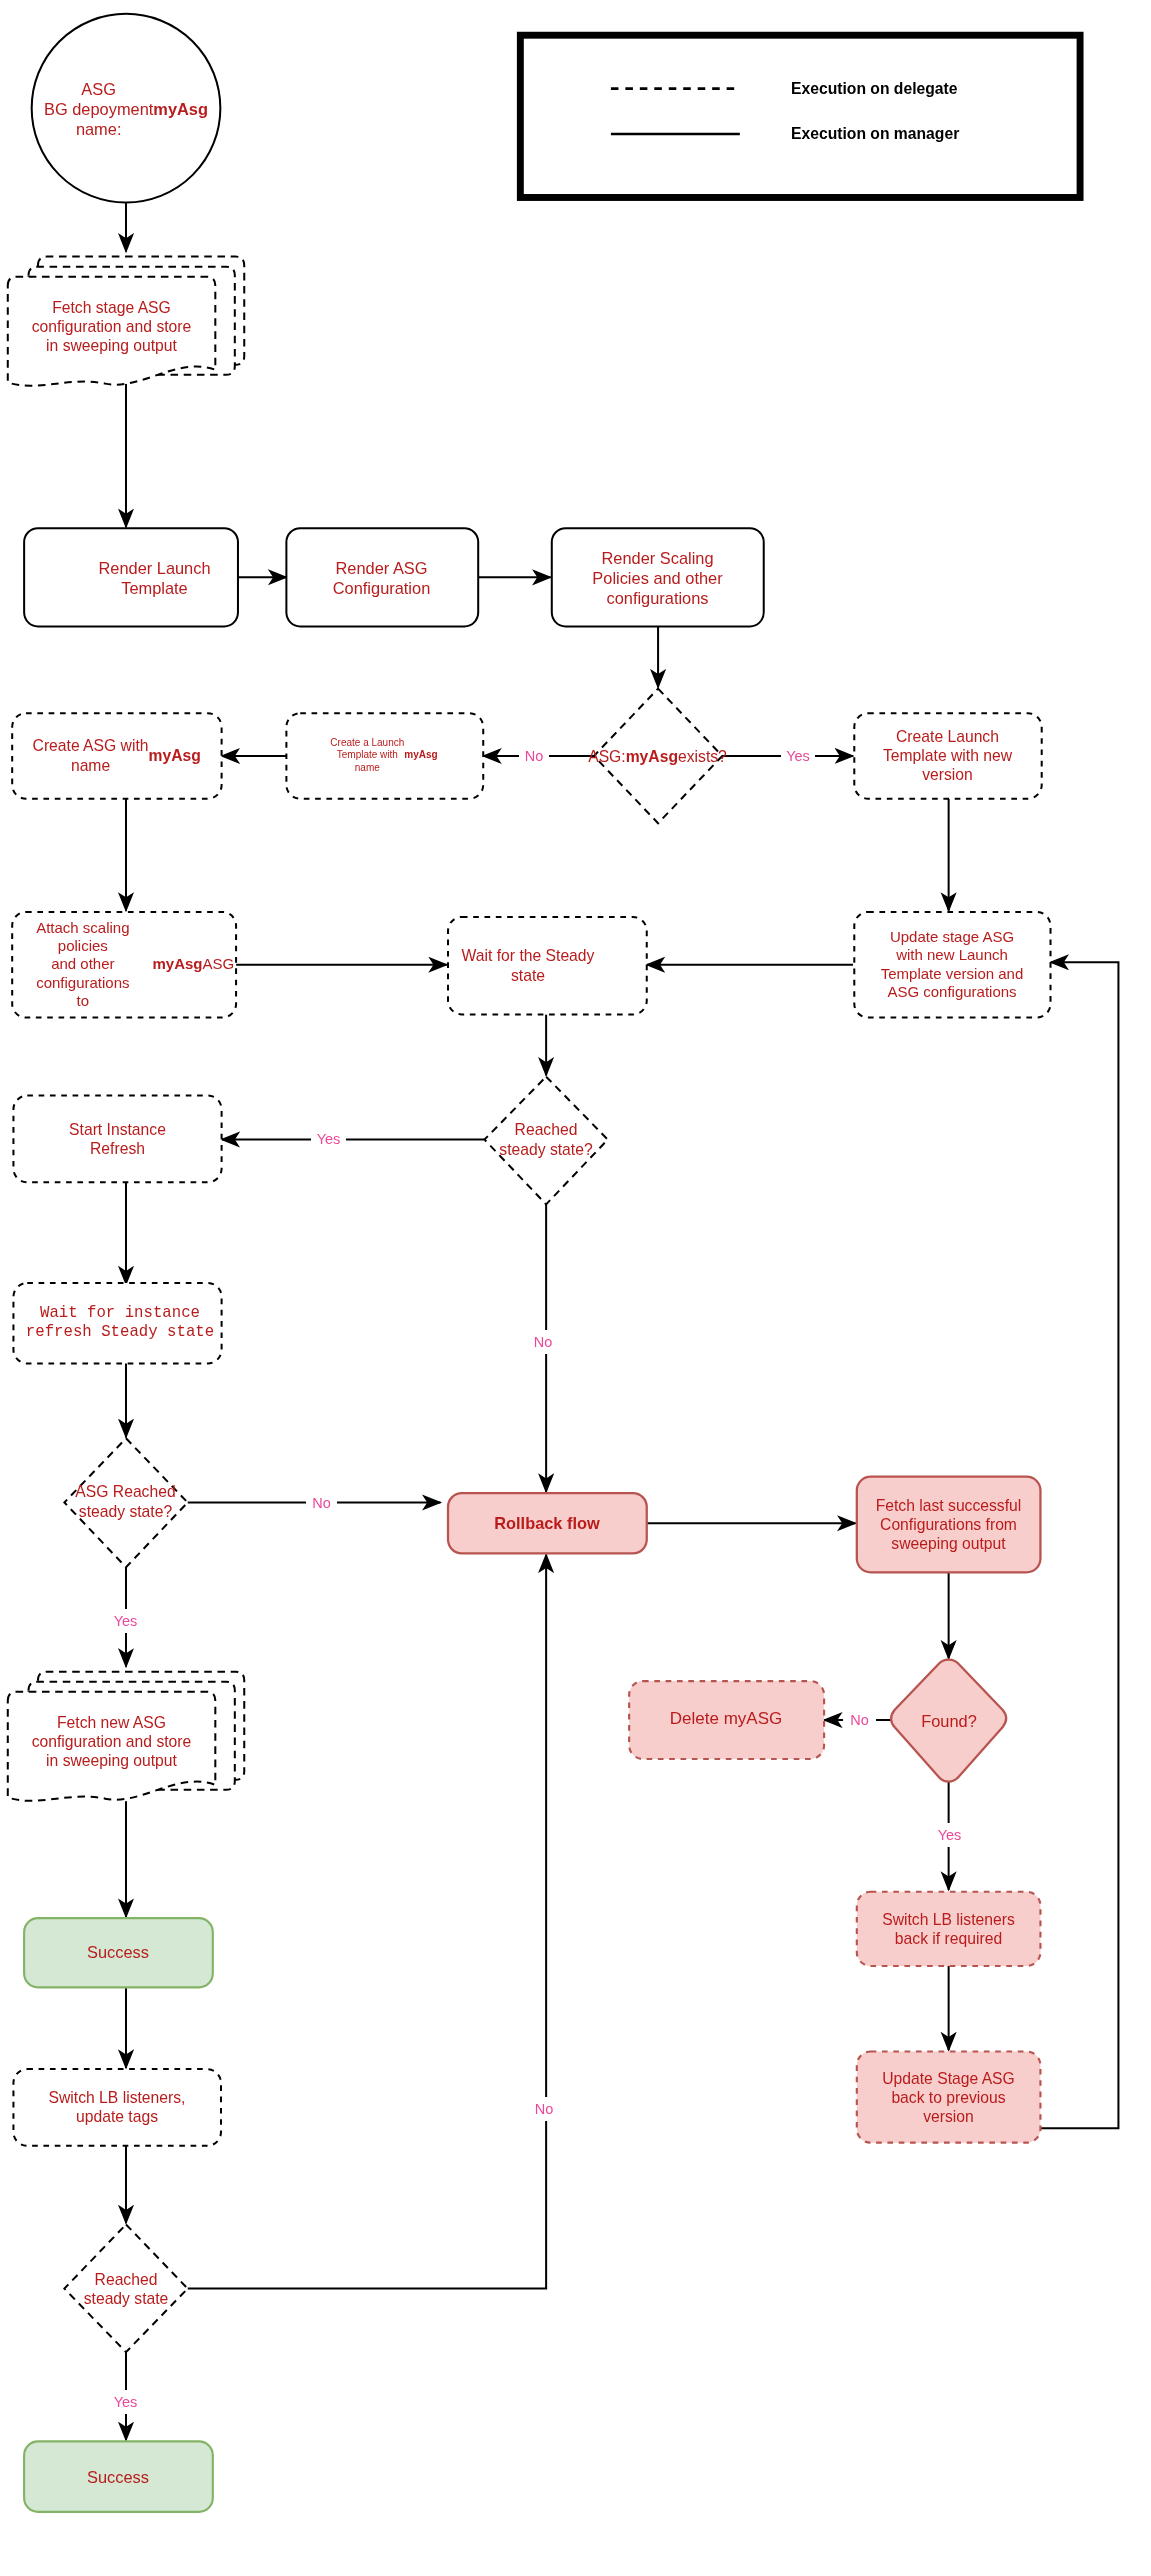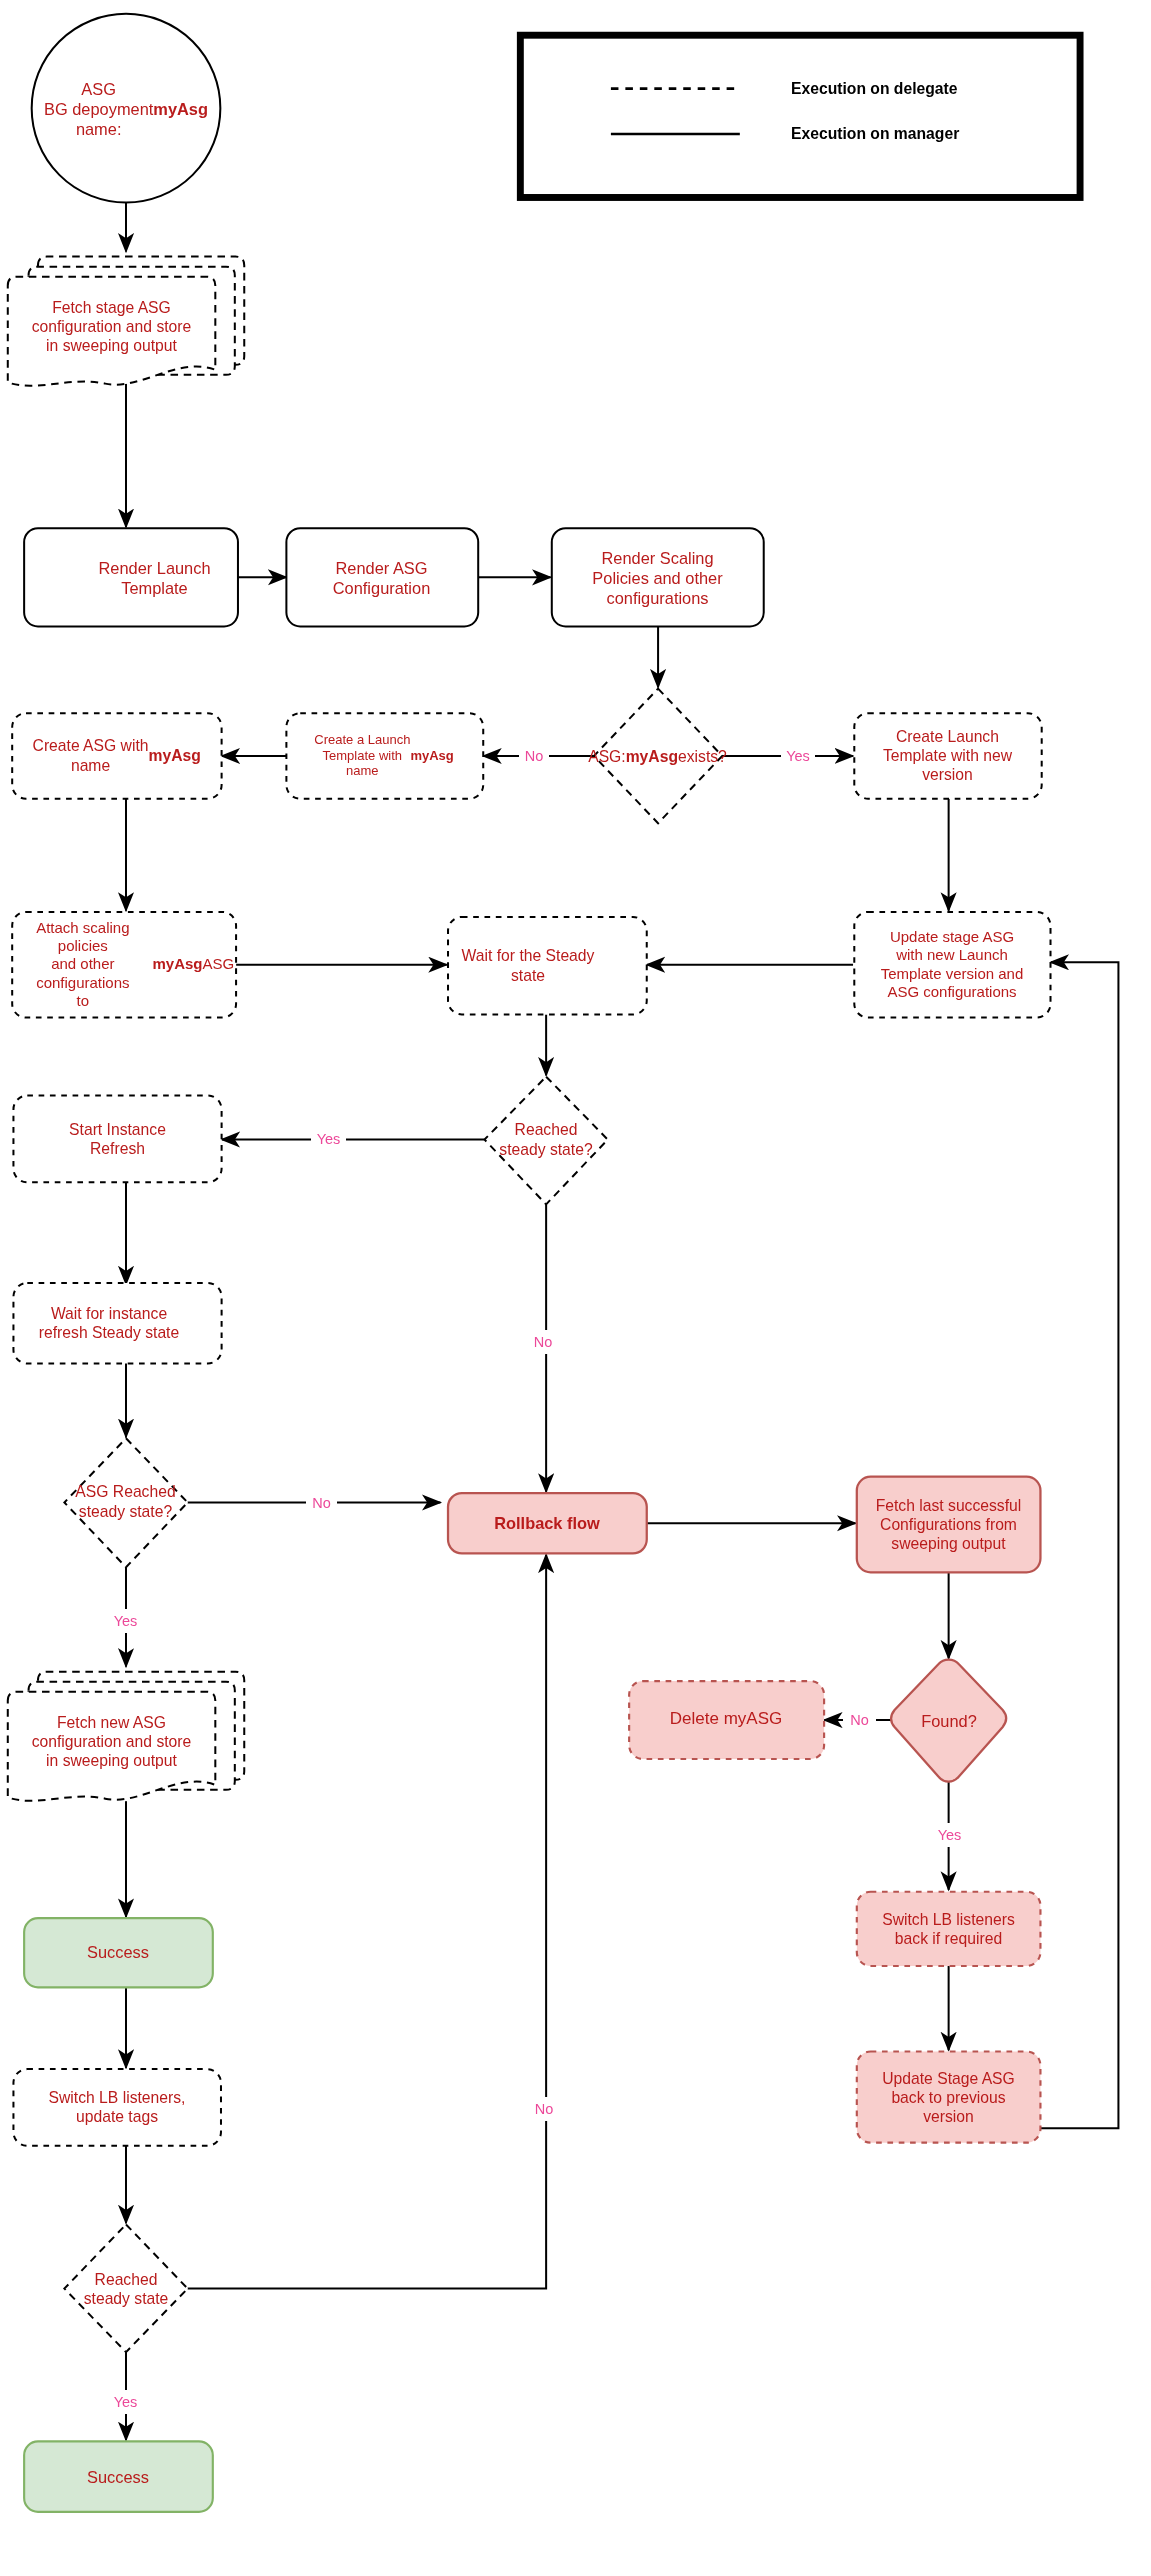--- a/index.html
+++ b/index.html
@@ -175,35 +175,35 @@
 <div class="nodetext" style="left:25px;top:530px;width:211px;height:96px;font-size:16.4px;padding-left:24px;">Render Launch<br>Template</div>
 
 <div class="nodetext" style="left:287px;top:530px;width:189px;height:96px;font-size:16.4px;">Render ASG<br>Configuration</div>
 
 <div class="nodetext" style="left:553px;top:530px;width:209px;height:96px;font-size:16.4px;">Render Scaling<br>Policies and other<br>configurations</div>
 
 <div class="nodetext" style="left:582px;top:725px;width:151px;height:63px;font-size:15.7px;">ASG:<br><b>myAsg</b> exists?</div>
 
 <div class="nodetext" style="left:855px;top:714px;width:185px;height:83px;font-size:15.7px;">Create Launch<br>Template with new<br>version</div>
 
-<div class="nodetext" style="left:287px;top:714px;width:194px;height:83px;font-size:13px;">Create a Launch<br>Template with<br>name <b>myAsg</b></div>
+<div class="nodetext" style="left:287px;top:714px;width:194px;height:83px;font-size:10px;">Create a Launch<br>Template with<br>name <b>myAsg</b></div>
 
 <div class="nodetext" style="left:13.2px;top:714px;width:207px;height:83px;font-size:15.7px;">Create ASG with<br>name <b>myAsg</b></div>
 
 <div class="nodetext" style="left:13.2px;top:913px;width:221px;height:103px;font-size:15px;">Attach scaling policies<br>and other configurations<br>to <b>myAsg</b> ASG</div>
 
 <div class="nodetext" style="left:430px;top:918px;width:196px;height:95px;font-size:15.7px;">Wait for the Steady<br>state</div>
 
 <div class="nodetext" style="left:855px;top:913px;width:194px;height:103px;font-size:15px;">Update stage ASG<br>with new Launch<br>Template version and<br>ASG configurations</div>
 
 <div class="nodetext" style="left:473px;top:1108px;width:146px;height:63px;font-size:15.7px;">Reached<br>steady state?</div>
 
 <div class="nodetext" style="left:14.5px;top:1097px;width:206px;height:84px;font-size:15.7px;">Start Instance<br>Refresh</div>
 
-<div class="nodetext" style="left:6px;top:1284px;width:206px;height:78px;font-size:15.7px;">Wait for instance<br>refresh Steady state</div>
+<div class="nodetext" style="left:17px;top:1284px;width:206px;height:78px;font-size:15.7px;font-family:Liberation Mono, monospace;">Wait for instance<br>refresh Steady state</div>
 
 <div class="nodetext" style="left:49px;top:1470px;width:153px;height:63px;font-size:15.7px;">ASG Reached<br>steady state?</div>
 
 <div class="nodetext" style="left:449px;top:1494px;width:196px;height:58px;font-size:16.4px;font-weight:bold;">Rollback flow</div>
 
 <div class="nodetext" style="left:858px;top:1478px;width:181px;height:93px;font-size:15.7px;">Fetch last successful<br>Configurations from<br>sweeping output</div>
 
 <div class="nodetext" style="left:886px;top:1692px;width:126px;height:58px;font-size:16.4px;">Found?</div>
 
 <div class="nodetext" style="left:630px;top:1682px;width:192px;height:75px;font-size:17px;">Delete myASG</div>

